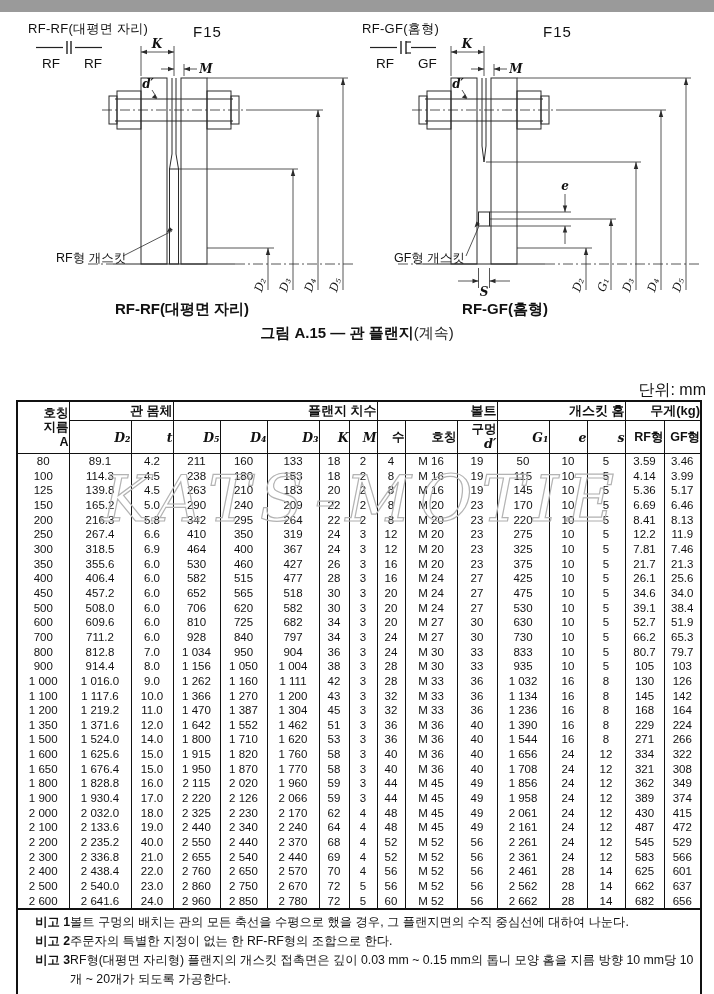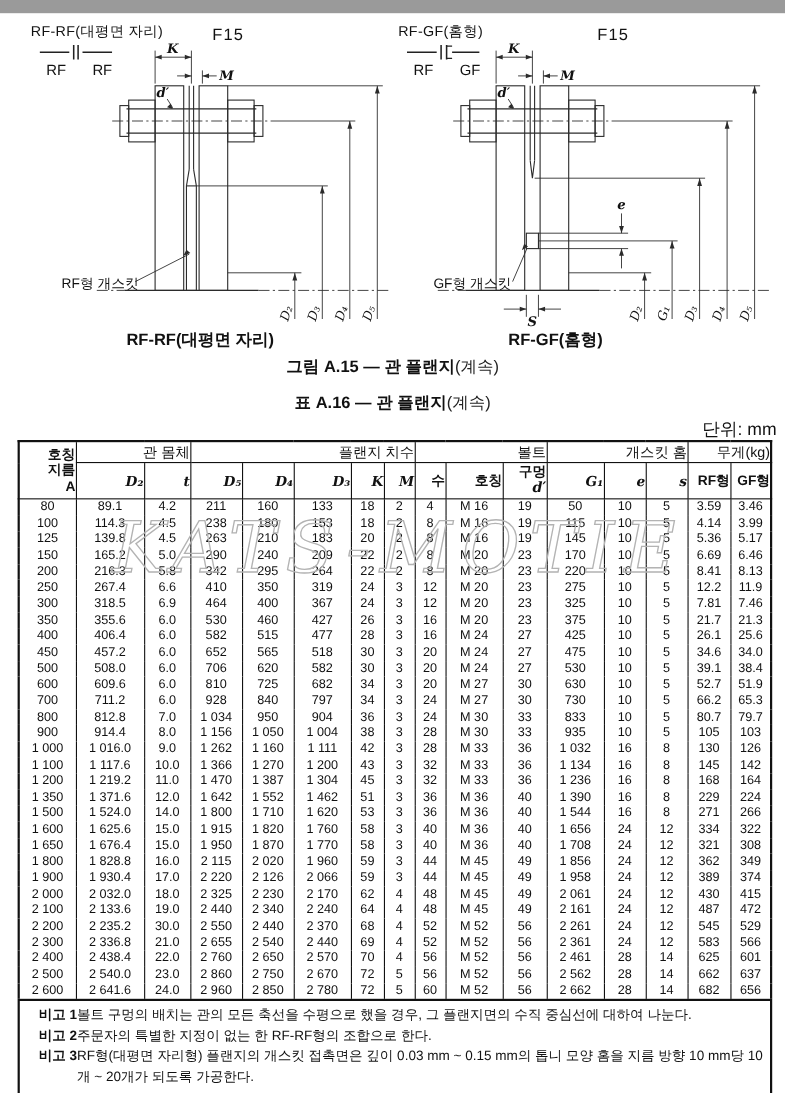--- a/index.html
+++ b/index.html
@@ -26,21 +26,21 @@
   
   .doc-title{position:absolute;left:0;width:100%;text-align:center;font-size:15px;}
   .doc-title .main{font-weight:bold;}
   .doc-title .cont{font-weight:normal;color:#222;}
   .unit{position:absolute;right:8px;top:368px;font-size:16px;}
 
   
   table.spec{position:absolute;left:16px;top:388px;width:684px;border-collapse:collapse;
              table-layout:fixed;border:2px solid #111;}
   table.spec th{border:1px solid #111;padding:0;text-align:right;}
-  .grp{font-weight:normal;font-size:13px;height:18px;}
+  .grp{font-weight:bold;font-size:13px;height:18px;}
   tr.subs th{height:32px;font-size:12.5px;}
   th.col0{white-space:pre-line;font-weight:bold;font-size:12.5px;line-height:1.15;}
   th.sym, .symtxt{font-family:"DejaVu Serif",serif;font-style:italic;font-weight:bold;font-size:13px;}
   th.kor{font-weight:bold;}
   th.hole{line-height:1.1;}
   table.spec td{border-left:1px solid #111;border-right:1px solid #111;border-top:none;border-bottom:none;
       text-align:center;font-size:11.5px;height:14.66px;line-height:14.66px;padding:0;
       font-family:"Liberation Sans",sans-serif;white-space:nowrap;overflow:hidden;}
   tfoot td.notes{border:none;border-top:2px solid #111;text-align:left;height:auto;line-height:1.5;
       padding:3px 6px 5px 4px;white-space:normal;}
@@ -263,23 +263,20 @@
       <polygon points="114,188 108.5,191.5 110.5,185.5"></polygon>
       <text class="korlab" x="28" y="226">GF형 개스킷</text>
     </g>
   </svg>
 
   <div class="caption" style="left:77px;width:210px;top:288px">RF-RF(대평면 자리)</div>
   <div class="caption" style="left:405px;width:200px;top:288px">RF-GF(홈형)</div>
 
   <div class="doc-title" style="top:312px">
     <span class="main">그림 A.15 — 관 플랜지</span><span class="cont">(계속)</span>
-  </div>
-  <div class="doc-title" style="top:345px">
-    <span class="main">표 A.16 — 관 플랜지</span><span class="cont">(계속)</span>
   </div>
   <div class="unit">단위: mm</div>
 
   <table class="spec">
     <colgroup>
       <col style="width:52px">
         <col style="width:62px">
         <col style="width:42px">
       <col style="width:47px">
         <col style="width:47px">
@@ -789,21 +786,21 @@
           <td>49</td>
           <td>2 161</td>
           <td>24</td>
           <td>12</td>
           <td>487</td>
           <td>472</td>
         </tr>
         <tr>
           <td>2 200</td>
           <td>2 235.2</td>
-          <td>30.0</td>
+          <td>40.0</td>
           <td>2 550</td>
           <td>2 440</td>
           <td>2 370</td>
           <td>68</td>
           <td>4</td>
           <td>52</td>
           <td>M 52</td>
           <td>56</td>
           <td>2 261</td>
           <td>24</td>

